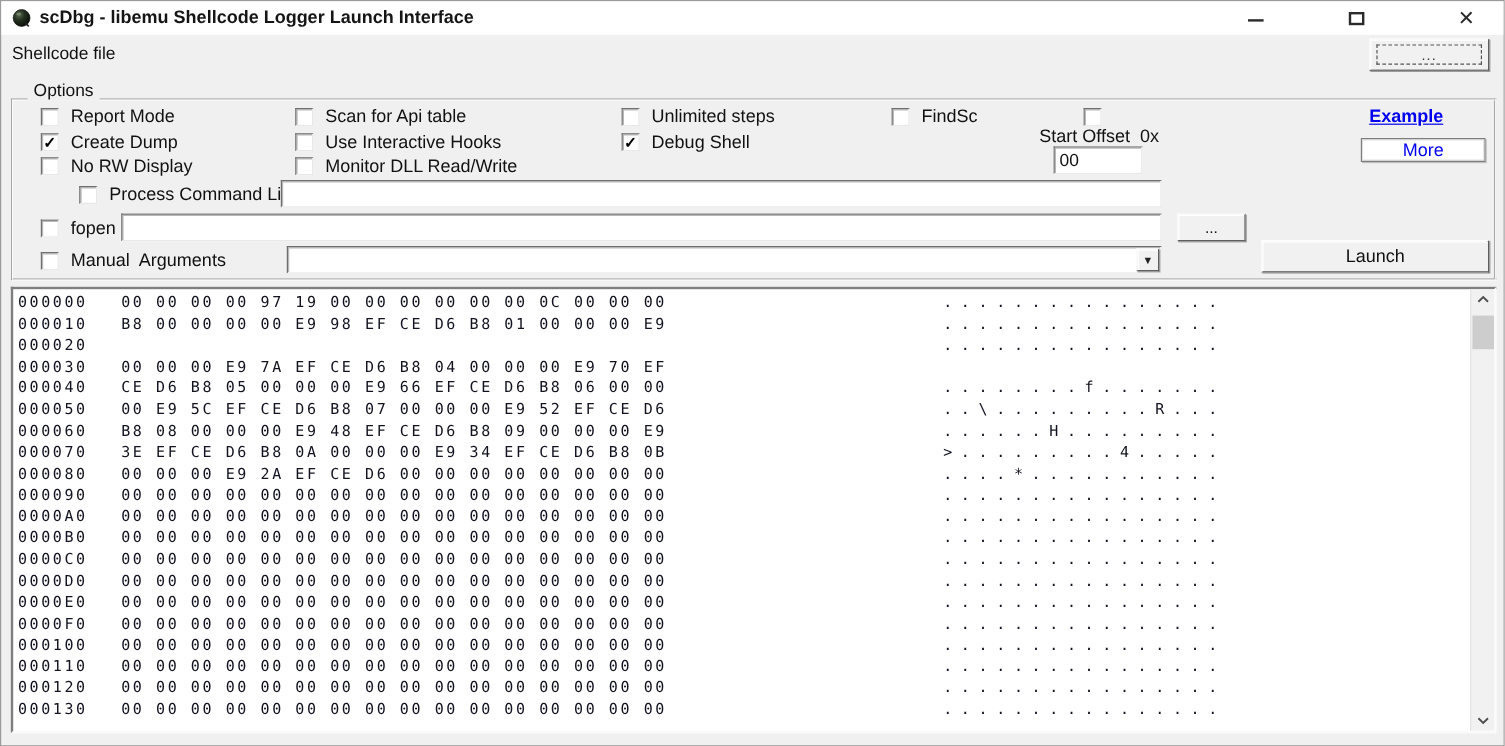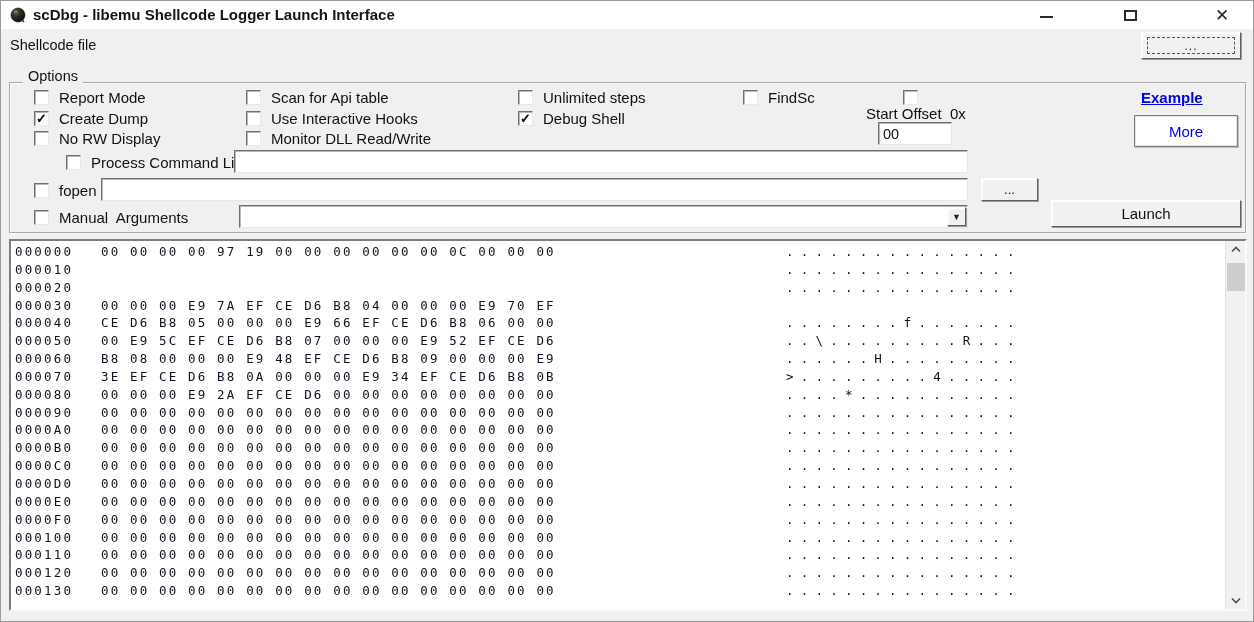--- a/index.html
+++ b/index.html
@@ -53,21 +53,21 @@
         border-color:#6f6f6f #e8e8e8 #e8e8e8 #6f6f6f; box-shadow:inset 1px 1px 0 #b8b8b8;
         display:flex; align-items:center; justify-content:center;
         font-size:13px; font-weight:700; color:#000; line-height:1; }
   .cblabel { margin-left:10px; font-size:15px; color:#111; white-space:pre; }
 
   .startoffset-row { position:absolute; left:855px; top:89px; display:flex; align-items:center;flex-direction:column; }
   .offset-input { width:74px; height:23px; margin-left:8px; }
 
   .example-link { position:absolute; left:1140px; top:88px; font-size:15px; font-weight:600;
                   color:#0000ee; text-decoration:underline; cursor:pointer; }
-  .more-btn { position:absolute; left:1133px; top:114px; width:104px; height:32px;
+  .more-btn { position:absolute; left:1133px; top:114px; width:104px; height:20px;
               background:#ffffff; border:1px solid #7e7e7e;
               box-shadow: inset 0 0 0 1px #e2e2e2, 1px 1px 0 #c0c0c0;
               display:flex; align-items:center; justify-content:center;
               font-size:15px; color:#0000ee; cursor:default; }
 
   .opt-row { position:absolute; display:flex; align-items:center; }
   .row-pcl   { left:33px; top:153px;padding-left:32px; }
   .row-fopen { left:33px; top:181px; }
   .row-manual{ left:33px; top:208px; }
   .pcl-input    { position:absolute; left:233px; top:149px; width:734px; height:23px; }
@@ -210,21 +210,21 @@
   <div class="combo">
     <div class="combo-field sunken"></div>
     <div class="combo-btn raised">▼</div>
   </div>
 
   <div class="launch-btn raised btn">Launch</div>
 
   <div class="hexview">
     <div class="hex-content">
         <div class="hexline"><span class="off">000000</span><span class="hex">00 00 00 00 97 19 00 00 00 00 00 00 0C 00 00 00</span><span class="asc">................</span></div>
-        <div class="hexline"><span class="off">000010</span><span class="asc">................</span></div>
+        <div class="hexline"><span class="off">000010</span><span class="hex">B8 00 00 00 00 E9 98 EF CE D6 B8 01 00 00 00 E9</span><span class="asc">................</span></div>
         <div class="hexline"><span class="off">000020</span><span class="asc">................</span></div>
         <div class="hexline"><span class="off">000030</span><span class="hex">00 00 00 E9 7A EF CE D6 B8 04 00 00 00 E9 70 EF</span></div>
         <div class="hexline"><span class="off">000040</span><span class="hex">CE D6 B8 05 00 00 00 E9 66 EF CE D6 B8 06 00 00</span><span class="asc">........f.......</span></div>
         <div class="hexline"><span class="off">000050</span><span class="hex">00 E9 5C EF CE D6 B8 07 00 00 00 E9 52 EF CE D6</span><span class="asc">..\.........R...</span></div>
         <div class="hexline"><span class="off">000060</span><span class="hex">B8 08 00 00 00 E9 48 EF CE D6 B8 09 00 00 00 E9</span><span class="asc">......H.........</span></div>
         <div class="hexline"><span class="off">000070</span><span class="hex">3E EF CE D6 B8 0A 00 00 00 E9 34 EF CE D6 B8 0B</span><span class="asc">&gt;.........4.....</span></div>
         <div class="hexline"><span class="off">000080</span><span class="hex">00 00 00 E9 2A EF CE D6 00 00 00 00 00 00 00 00</span><span class="asc">....*...........</span></div>
         <div class="hexline"><span class="off">000090</span><span class="hex">00 00 00 00 00 00 00 00 00 00 00 00 00 00 00 00</span><span class="asc">................</span></div>
         <div class="hexline"><span class="off">0000A0</span><span class="hex">00 00 00 00 00 00 00 00 00 00 00 00 00 00 00 00</span><span class="asc">................</span></div>
         <div class="hexline"><span class="off">0000B0</span><span class="hex">00 00 00 00 00 00 00 00 00 00 00 00 00 00 00 00</span><span class="asc">................</span></div>

